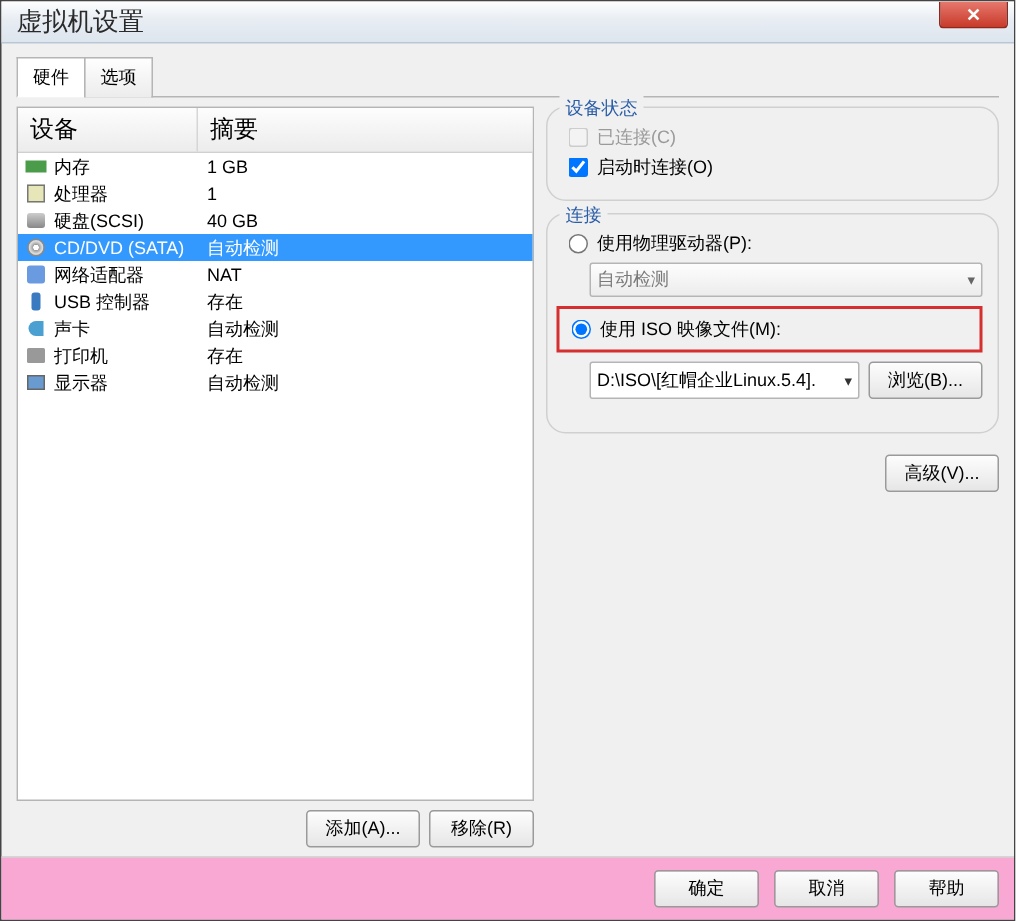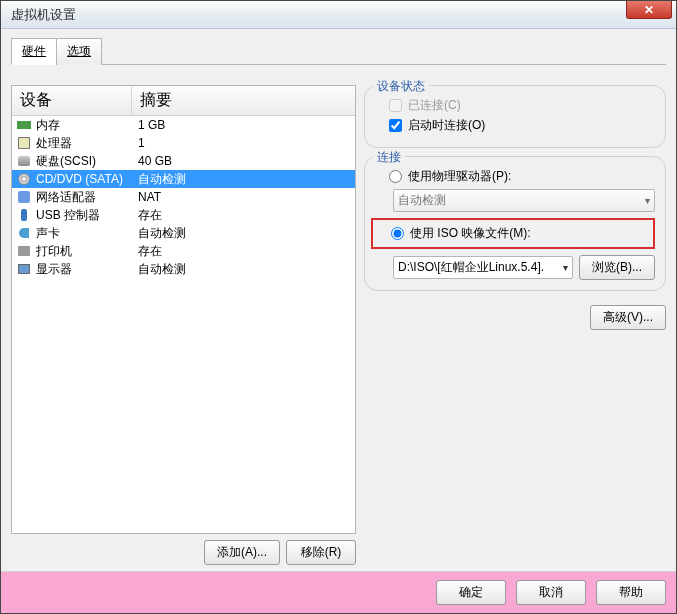--- a/index.html
+++ b/index.html
@@ -1,23 +1,23 @@
 <!DOCTYPE html>
 <html><head>
 <meta charset="utf-8">
 <style>
 * { box-sizing: border-box; margin: 0; padding: 0; font-family: "Microsoft YaHei", "SimSun", Tahoma, sans-serif; font-size: 12px; }
 body { background: #fff; width: 677px; height: 614px; overflow: hidden; }
 .window { width: 677px; height: 614px; border: 1px solid #444; background: #f0f0f0; display: flex; flex-direction: column; }
 .titlebar { height: 28px; background: linear-gradient(#fdfefe, #e8edf3 45%, #dde5ee); display: flex; align-items: center; padding-left: 10px; border-bottom: 1px solid #b9c6d6; position: relative; }
-.titlebar-text { color: #2a2a2a; font-size: 13px; }
+.titlebar-text { color: #2a2a2a; font-size: 17px; }
 .close-btn { position: absolute; right: 4px; top: 0; width: 46px; height: 18px; background: linear-gradient(#e6796d, #c83a2a); border: 1px solid #8b2820; border-top: none; border-radius: 0 0 3px 3px; display: flex; align-items: center; justify-content: center; color: #fff; cursor: pointer; }
 .close-btn span { font-size: 12px; font-weight: bold; line-height: 1; }
 .content { flex: 1; padding: 8px 10px 6px 10px; display: flex; flex-direction: column; }
-.tabs { display: flex; border-bottom: 1px solid #b5b5b5; margin-bottom: 20px; text-decoration: underline; }
+.tabs { display: flex; border-bottom: 1px solid #b5b5b5; margin-bottom: 6px; }
 .tab { padding: 4px 10px; border: 1px solid #b5b5b5; border-bottom: none; background: linear-gradient(#fefefe,#ececec); margin-right: -1px; cursor: pointer; position: relative; top: 1px; }
 .tab.active { background: #fff; border-bottom: 1px solid #fff; }
 .main { flex: 1; display: flex; gap: 8px; }
 .left { width: 345px; display: flex; flex-direction: column; }
 .hw-list { flex: 1; border: 1px solid #b5b5b5; background: #fff; position: relative; }
 .hw-header { display: flex; background: linear-gradient(#fdfdfd,#ececec); border-bottom: 1px solid #d0d0d0; }
 .hw-header div { padding: 4px 8px; font-size: 16px; border-right: 1px solid #d6d6d6; }
 .hw-header .col1 { width: 120px; }
 .hw-header .col2 { flex: 1; border-right: none; }
 .hw-rows { }
@@ -25,27 +25,27 @@
 .hw-row .c1 { width: 120px; display: flex; align-items: center; padding-left: 4px; gap: 4px; }
 .hw-row .c2 { flex: 1; padding-left: 6px; }
 .hw-row.sel { background: #3399ff; color: #fff; }
 .hw-row.sel .c2 { color: #fff; }
 .icon { width: 16px; height: 14px; display: inline-flex; align-items: center; justify-content: center; font-size: 11px; }
 .left-buttons { display: flex; justify-content: flex-end; gap: 6px; margin-top: 6px; }
 .btn { padding: 3px 12px; border: 1px solid #9a9a9a; background: linear-gradient(#fdfdfd,#e6e6e6); cursor: pointer; border-radius: 3px; min-width: 70px; text-align: center; }
 .right { flex: 1; display: flex; flex-direction: column; gap: 8px; }
 .groupbox { border: 1px solid #d0d0d0; border-radius: 13px; padding: 8px 10px 10px 10px; position: relative; }
 .groupbox .legend { position: absolute; top: -8px; left: 8px; background: #f0f0f0; padding: 0 4px; color: #2a5da8; font-size: 12px; }
-.checkbox-row, .radio-row { display: flex; align-items: center; gap: 6px; margin: 3px 14px; }
+.checkbox-row, .radio-row { display: flex; align-items: center; gap: 6px; margin: 3px 4px; }
 .checkbox-row input, .radio-row input { margin: 0; }
 .checkbox-row.disabled, .radio-row.disabled { color: #9a9a9a; }
 .dropdown { width: 100%; border: 1px solid #b5b5b5; background: linear-gradient(#fdfdfd,#ececec); padding: 2px 4px; color: #7a7a7a; display: flex; justify-content: space-between; align-items: center; margin: 4px 0 0 18px; width: calc(100% - 18px); border-radius: 2px; }
 .dropdown .arrow { color: #666; font-size: 10px; }
 .highlight-box { border: 2px solid #d62f2f; padding: 2px 4px; margin-left: -4px; }
-.iso-row { display: flex; gap: 6px; margin: 6px 0 0 18px; align-items: center; }
+.iso-row { display: flex; gap: 6px; margin: 6px 0 12px 18px; }
 .iso-input { flex: 1; border: 1px solid #b5b5b5; background: #fff; padding: 2px 4px; display: flex; justify-content: space-between; align-items: center; border-radius: 2px; white-space: nowrap; overflow: hidden; }
 .iso-input .arrow { font-size: 10px; color: #333; flex-shrink: 0; margin-left: 4px; }
 .adv-row { display: flex; justify-content: flex-end; margin-top: 6px; }
 .footer { border-top: 1px solid #d0d0d0; padding: 8px 10px; display: flex; justify-content: flex-end; gap: 10px; background: #f9a8d4; }
 .icon-mem { background: #4a9b4a; width: 14px; height: 8px; }
 .icon-cpu { width: 12px; height: 12px; border: 1px solid #777; background: #e6e6b8; }
 .icon-hdd { width: 12px; height: 10px; background: linear-gradient(#ccc,#888); border-radius: 2px; }
 .icon-cd { width: 12px; height: 12px; border-radius: 50%; background: radial-gradient(circle,#fff 25%,#999 26%,#ddd 60%,#bbb); border: 1px solid #888; }
 .icon-net { width: 12px; height: 12px; background: #6a9be0; border-radius: 2px; }
 .icon-usb { width: 6px; height: 12px; background: #3a7ac0; border-radius: 2px; }

